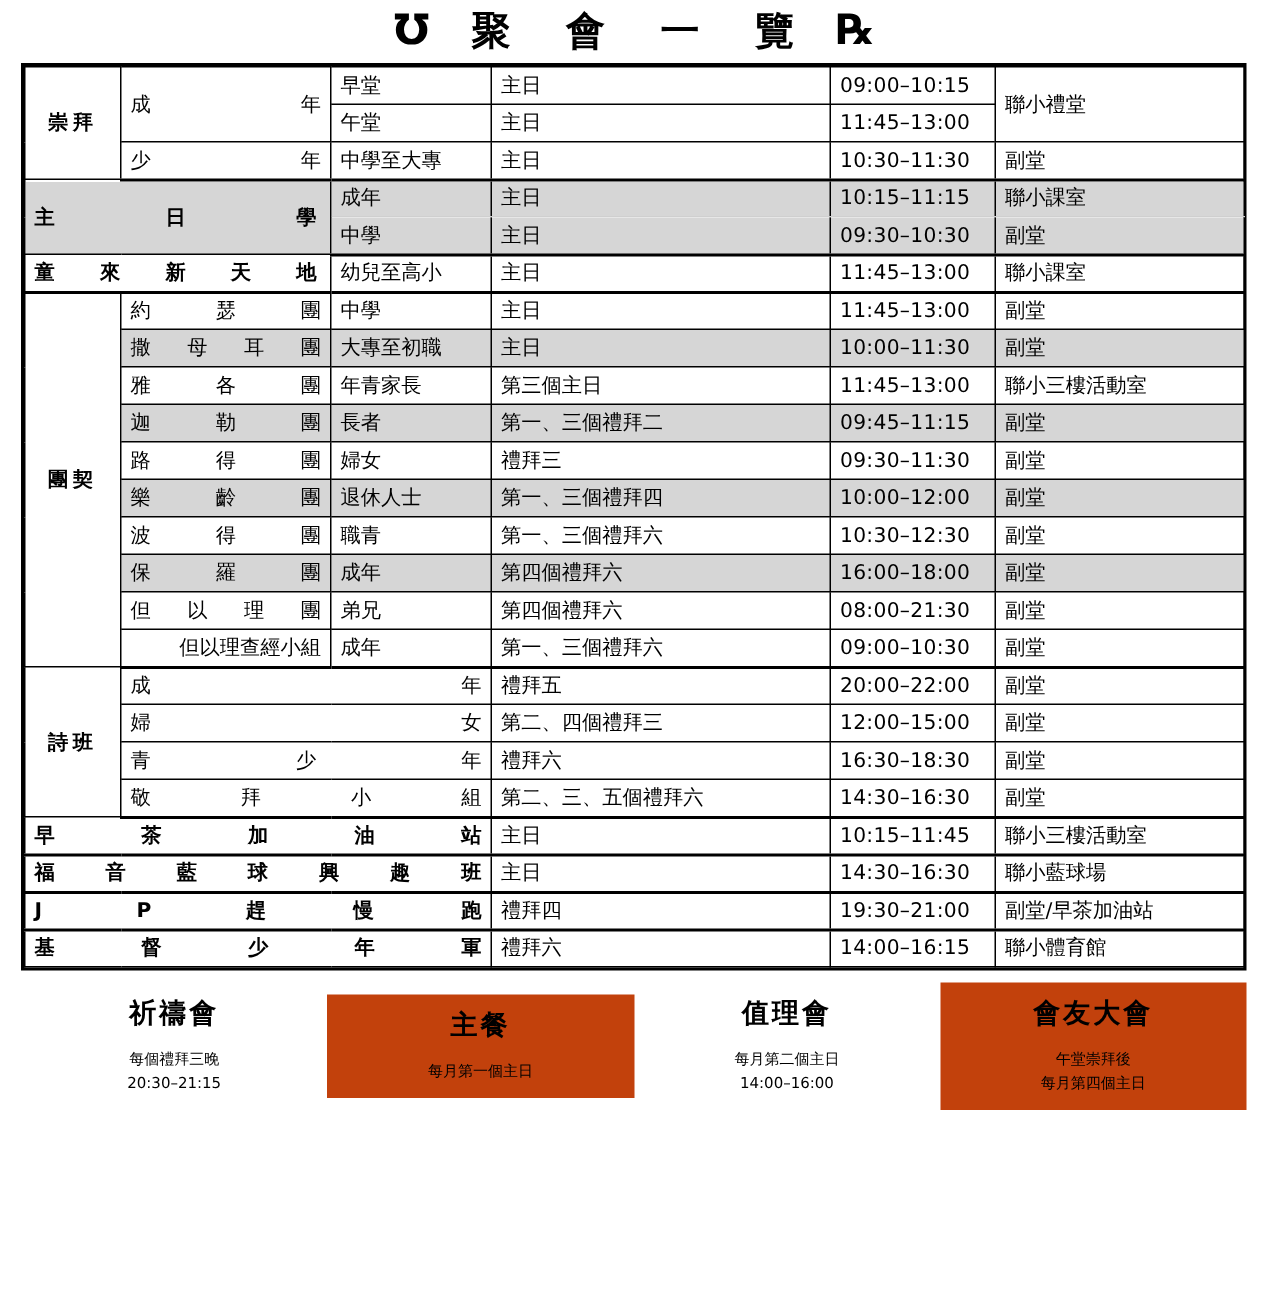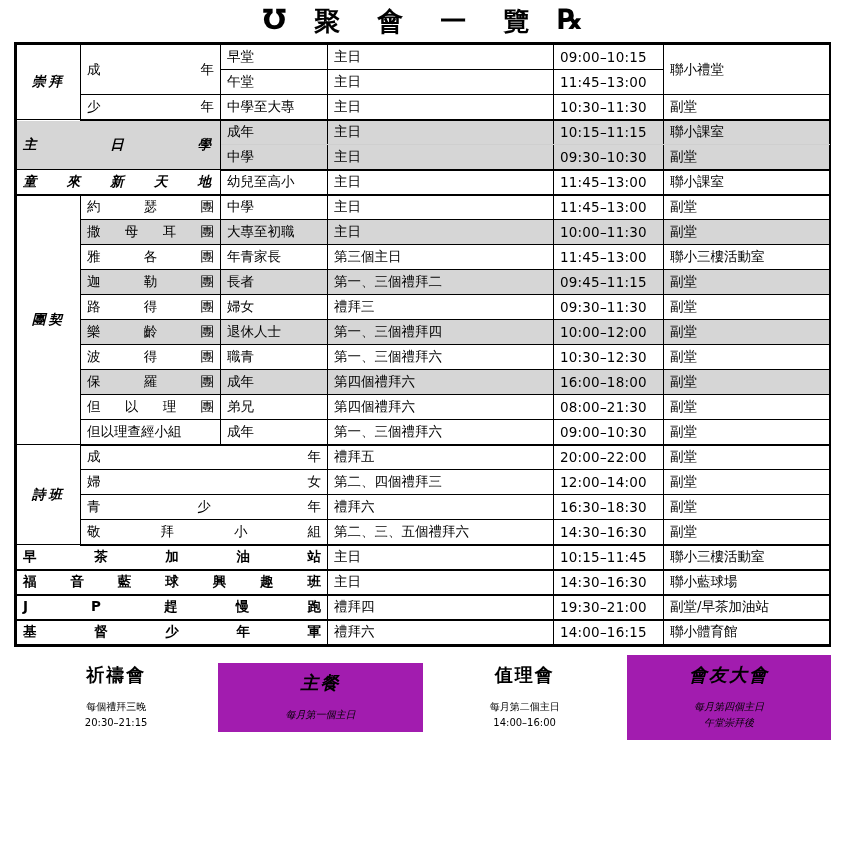--- a/index.html
+++ b/index.html
@@ -69,40 +69,39 @@
   col.c-time  { width: 110px; }
   col.c-place { width: 166px; }
 
   
   td.group {
     font-size: 16px;
     font-weight: 700;
     text-align: center;
     letter-spacing: 3px;
     padding-left: 3px;
-    font-style: italic;
   }
   
   td.just {
     text-align: justify;
     text-align-last: justify;
     text-justify: inter-character;
     font-size: 14px;
     padding: 0 8px;
   }
   td.just-big {
     text-align: justify;
     text-align-last: justify;
     text-justify: inter-character;
     font-size: 16px;
     font-weight: 700;
     padding: 0 10px;
   }
   td.time { font-size: 13px; letter-spacing: 0.2px; }
-  td.center { text-align: left; margin-left: 38px; }
+  td.center { text-align: right; margin-left: 38px; }
 
   
   tr.block-end > td { border-bottom: 2.5px solid #000; }
 
   
   .shade { background: #d6d6d6; }
   .sunday-school td.sub { border-bottom-color: #cfcfcf; }
 
   
   .footer {
@@ -110,21 +109,21 @@
     width: 817px;
     display: flex;
     align-items: center;
   }
   .fbox {
     flex: 1 1 0;
     text-align: center;
     padding: 8px 4px 10px 4px;
     box-sizing: border-box;
   }
-  .fbox.tinted { background: #a21caf; font-style: italic; }
+  .fbox.tinted { background: #c2410c; }
   .fbox .ftitle {
     font-size: 18px;
     font-weight: 700;
     letter-spacing: 2px;
     margin-bottom: 12px;
   }
   .fbox .fline {
     font-size: 10px;
     line-height: 1.55;
   }
@@ -269,21 +268,21 @@
     <tr>
       <td class="group" rowspan="4">詩班</td>
       <td class="just" colspan="2">成年</td>
       <td>禮拜五</td>
       <td class="time">20:00–22:00</td>
       <td>副堂</td>
     </tr>
     <tr>
       <td class="just" colspan="2">婦女</td>
       <td>第二、四個禮拜三</td>
-      <td class="time">12:00–14:00</td>
+      <td class="time">12:00–15:00</td>
       <td>副堂</td>
     </tr>
     <tr>
       <td class="just" colspan="2">青少年</td>
       <td>禮拜六</td>
       <td class="time">16:30–18:30</td>
       <td>副堂</td>
     </tr>
     <tr class="block-end">
       <td class="just" colspan="2">敬拜小組</td>
@@ -331,16 +330,16 @@
     <div class="ftitle">主餐</div>
     <div class="fline">每月第一個主日</div>
   </div>
   <div class="fbox">
     <div class="ftitle">值理會</div>
     <div class="fline">每月第二個主日</div>
     <div class="fline">14:00–16:00</div>
   </div>
   <div class="fbox tinted">
     <div class="ftitle">會友大會</div>
+    <div class="fline">午堂崇拜後</div>
     <div class="fline">每月第四個主日</div>
-    <div class="fline">午堂崇拜後</div>
   </div>
 </div>
 
 </body></html>

